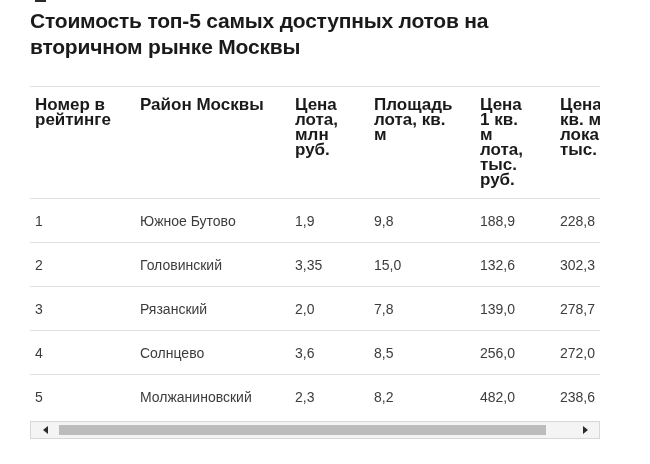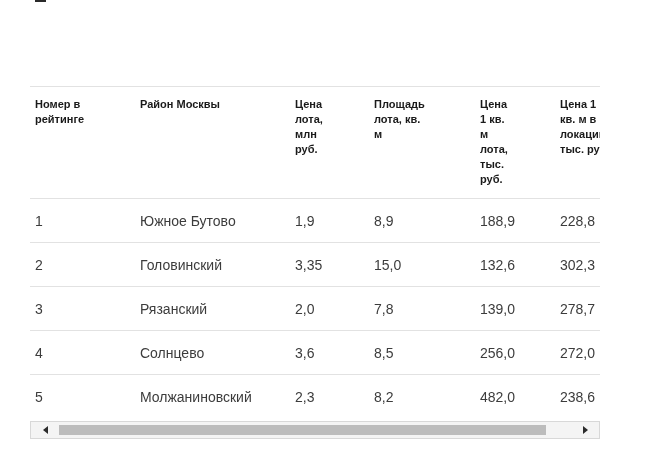--- a/index.html
+++ b/index.html
@@ -31,21 +31,21 @@
     overflow: hidden;
   }
   table.lots {
     width: 680px; table-layout: fixed; border-collapse: collapse;
   }
   table.lots th {
     height: 112px; vertical-align: top; text-align: left;
     padding: 10px 4px 0 5px;
     border-top: 1px solid #e2e2e2;
     border-bottom: 1px solid #e2e2e2;
-    font-size: 11px; line-height: 15px; font-weight: 700; color: #1a1a1a;
+    font-size: 17px; line-height: 15px; font-weight: 700; color: #1a1a1a;
     white-space: pre-line;
   }
   table.lots td {
     height: 44px; vertical-align: middle;
     padding: 0 4px 0 5px;
     border-bottom: 1px solid #e2e2e2;
     font-size: 14px; color: #3c3c3c;
     white-space: nowrap; overflow: hidden;
   }
 
@@ -76,20 +76,22 @@
     width: 487px; background: #bcbcbc;
   }
 </style>
 </head>
 <body>
 
 <div class="page">
 
   <div class="crop-fragment"></div>
 
+  <h1 class="title">Стоимость топ-5 самых доступных лотов на
+вторичном рынке Москвы</h1>
 
   <div class="table-viewport">
     <table class="lots">
       <colgroup>
         <col style="width:105px">
         <col style="width:155px">
         <col style="width:79px">
         <col style="width:106px">
         <col style="width:80px">
         <col style="width:155px">
@@ -116,21 +118,21 @@
 кв. м в
 локации,
 тыс. руб.</th>
         </tr>
       </thead>
       <tbody>
         <tr>
           <td>1</td>
           <td>Южное Бутово</td>
           <td>1,9</td>
-          <td>8,9</td>
+          <td>9,8</td>
           <td>188,9</td>
           <td>228,8</td>
         </tr>
         <tr>
           <td>2</td>
           <td>Головинский</td>
           <td>3,35</td>
           <td>15,0</td>
           <td>132,6</td>
           <td>302,3</td>

